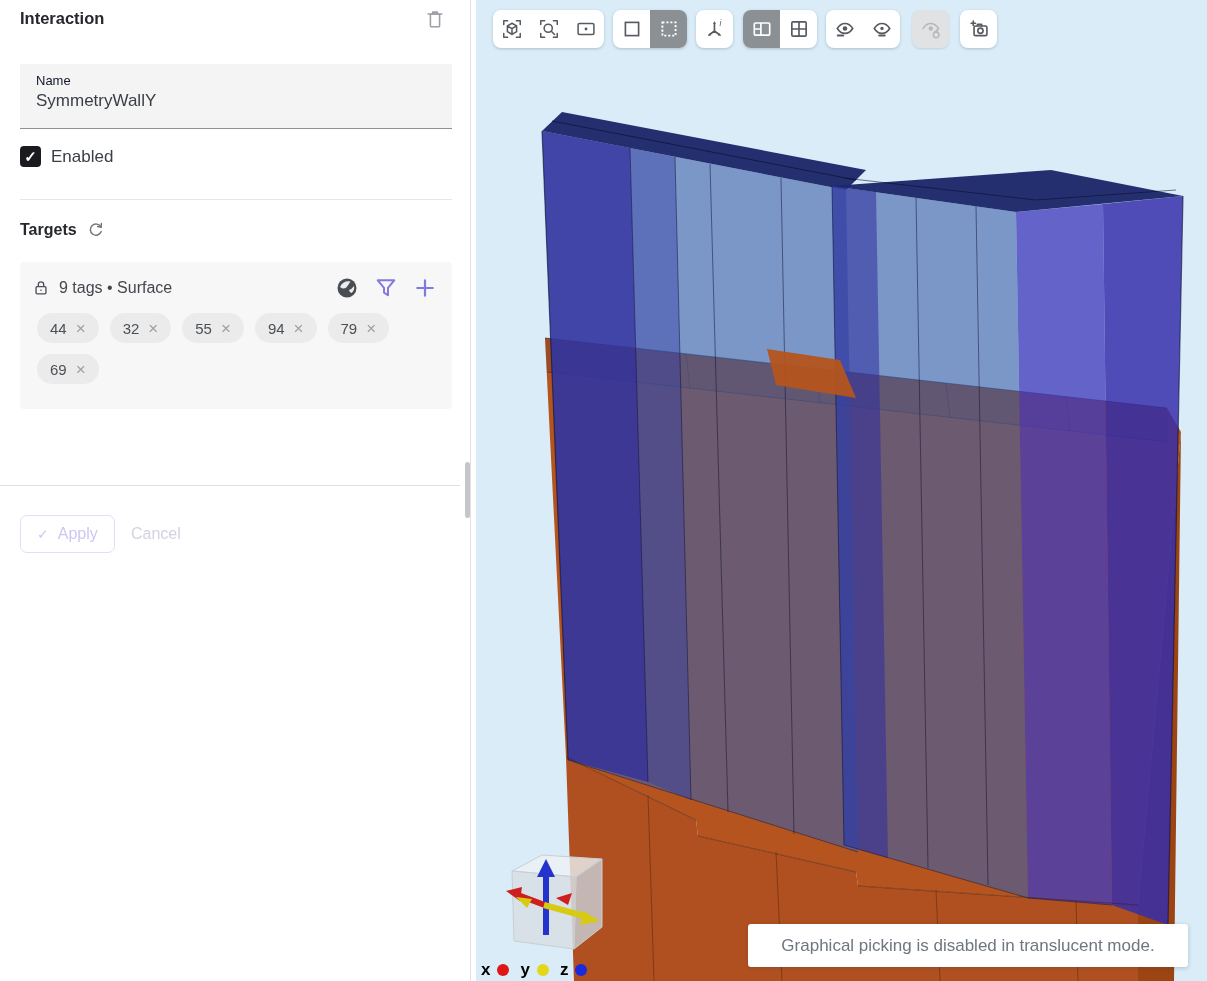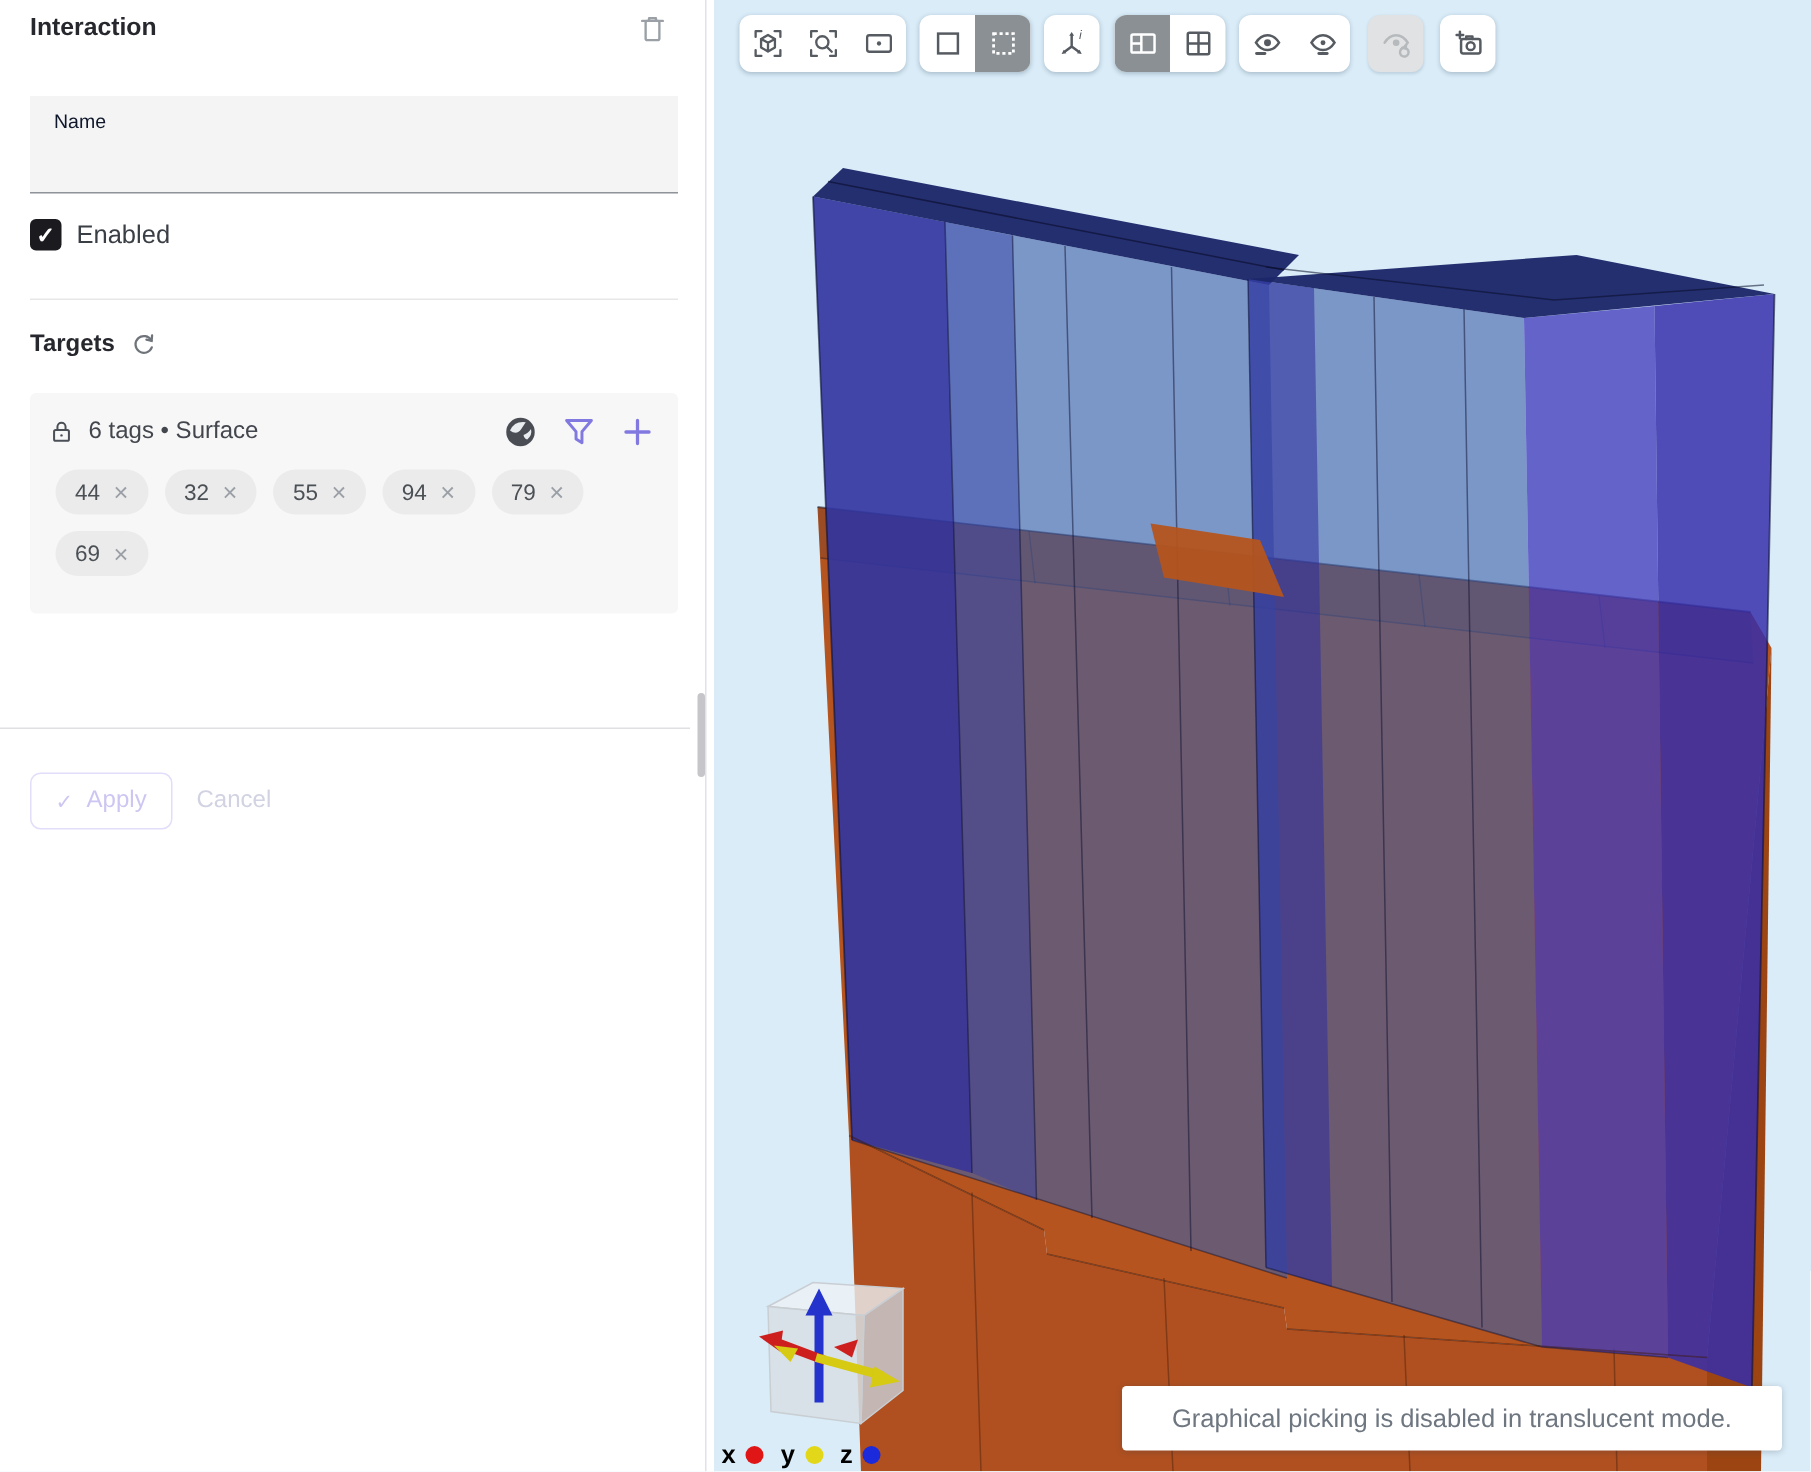--- a/index.html
+++ b/index.html
@@ -93,20 +93,21 @@
     <button class="trash-btn" title="">
       <svg viewBox="0 0 24 24" fill="none" stroke="currentColor" stroke-width="1.7" stroke-linecap="round" stroke-linejoin="round">
         <path d="M4.5 6.5 H19.5"></path>
           <path d="M9.5 6.5 V4.5 H14.5 V6.5"></path>
         <rect x="7" y="6.5" width="10" height="14" rx="1.2"></rect>
       </svg>
     </button>
 
     <div class="name-field">
       <span class="name-label">Name</span>
+      <span class="name-value">SymmetryWallY</span>
     </div>
 
     <div class="enabled-row">
       <div class="checkbox">
         <span>✓</span>
       </div>
       <span class="enabled-label">Enabled</span>
     </div>
 
     <div class="divider1"></div>
@@ -121,21 +122,21 @@
       </button>
     </div>
 
     <div class="targets-card">
       <div class="card-head">
         <svg class="lock-icon" viewBox="0 0 20 20" fill="none" stroke="currentColor" stroke-width="1.5" stroke-linejoin="round">
           <rect x="4.5" y="8.5" width="11" height="8" rx="1.2"></rect>
           <path d="M7 8.5 V6.2 a3 3 0 0 1 6 0 V8.5"></path>
           <circle cx="10" cy="12.5" r="0.9" fill="currentColor" stroke="none"></circle>
         </svg>
-        <span class="tags-summary">6 tags • Surface</span>
+        <span class="tags-summary">9 tags • Surface</span>
         <span class="head-actions">
           <button class="globe-btn">
             <svg viewBox="0 0 22 22">
               <circle cx="11" cy="11" r="9.5" fill="#4a4e54"></circle>
               <path d="M4 10 Q7 3.5 14.5 4.5 L11.5 9 Q8.5 13.5 4 10 Z" fill="#e9edf0"></path>
               <path d="M13 13 q3-1 5-4 q1 4 -2.5 7 q-2-0.5 -2.5-3z" fill="#e9edf0"></path>
             </svg>
           </button>
           <button class="filter-btn">
             <svg viewBox="0 0 20 20" fill="none" stroke="currentColor" stroke-width="1.8" stroke-linejoin="round">

